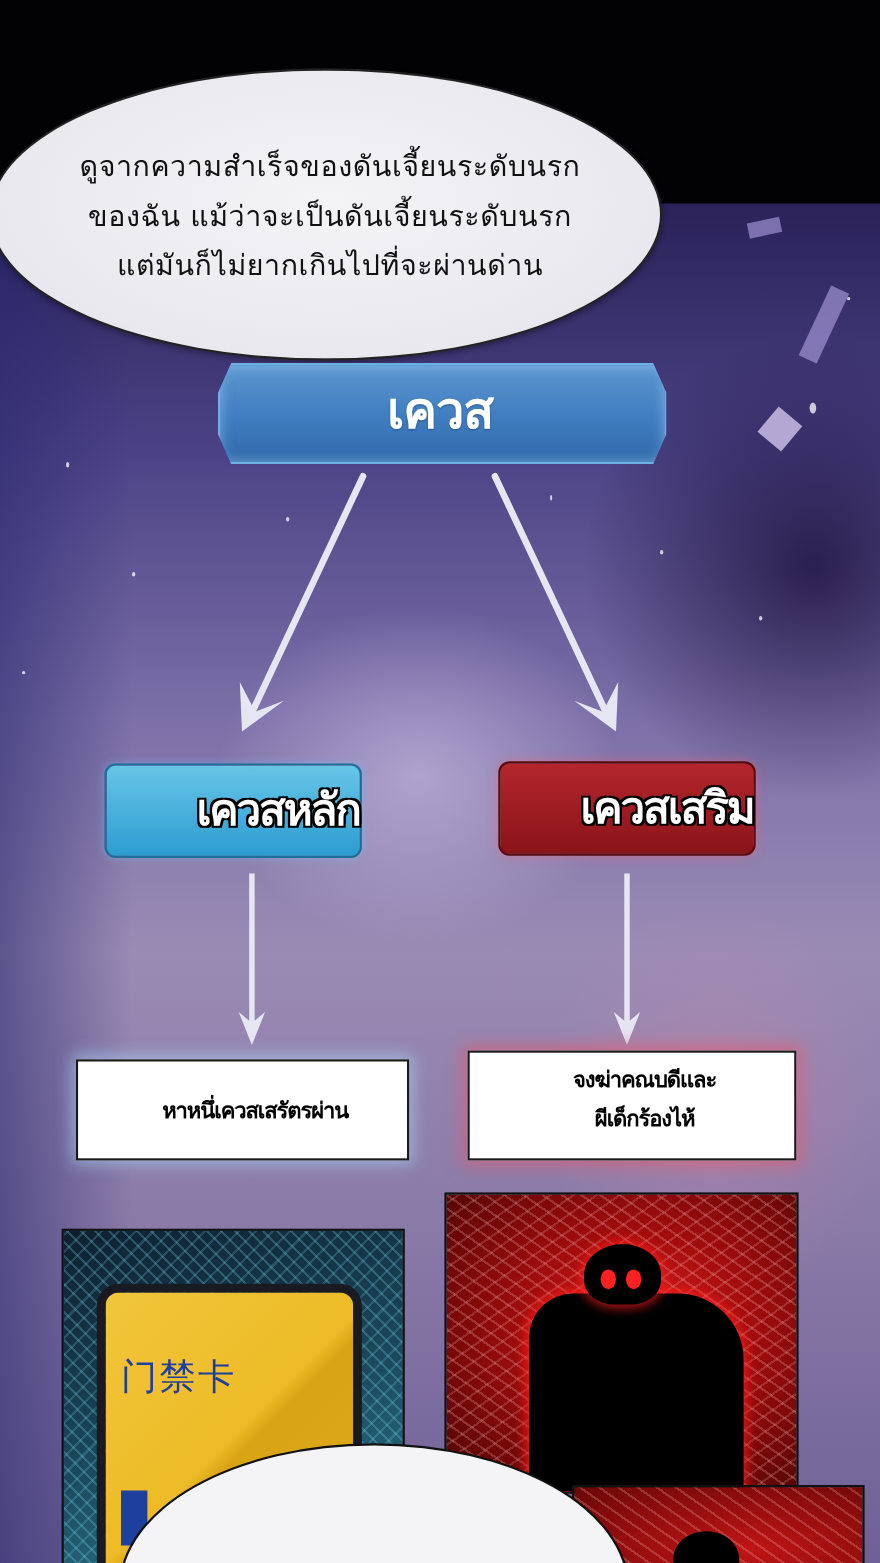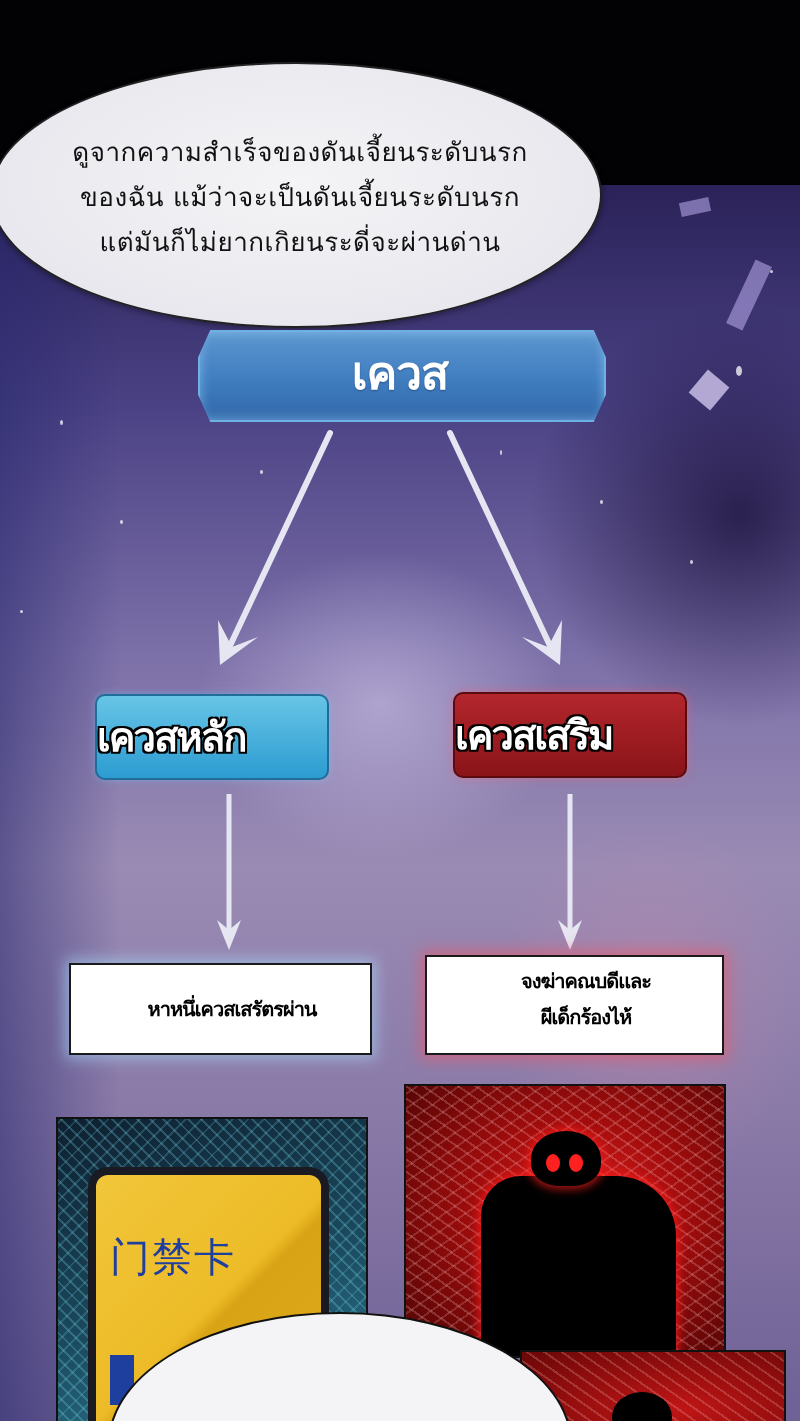--- a/index.html
+++ b/index.html
@@ -44,21 +44,21 @@
   }
 
   .arrow { position:absolute; }
 
   .sub-box {
     position:absolute; height:82px; border-radius:10px;
   }
   .sub-main { left:95px; top:694px; width:230px; background:linear-gradient(180deg,#67c5e6,#2c9cd1); border:2px solid #1f6d99; box-shadow:0 0 8px rgba(120,200,255,0.4); }
   .sub-side { left:453px; top:692px; width:230px; background:linear-gradient(180deg,#b3262c,#8a1419); border:2px solid #5a0b0e; box-shadow:0 0 10px rgba(255,90,110,0.45); }
   .sub-label {
-    position:absolute; top:0; left:0; width:100%; height:82px; line-height:82px; text-align:left;
+    position:absolute; top:0; left:0; width:100%; height:82px; line-height:82px; text-align:right;
     color:#fff; font-size:40px; font-weight:bold; letter-spacing:-2px;
     -webkit-text-stroke:2px #000; paint-order:stroke fill;
     text-shadow:2px 2px 0 #000,-2px 2px 0 #000,2px -2px 0 #000,-2px -2px 0 #000;
   }
 
   .note {
     position:absolute; background:#fff; border:2px solid #1a1a1a;
     color:#000; font-weight:bold; text-align:center; letter-spacing:-1px;padding-left:23px;
   }
   .note-main { left:69px; top:963px; width:276px; height:88px; font-size:20px; line-height:88px; box-shadow:0 0 14px 4px rgba(170,220,255,0.55); }
@@ -73,21 +73,21 @@
       repeating-linear-gradient(-45deg, rgba(120,220,240,0.2) 0 2px, rgba(0,0,0,0) 2px 11px),
       linear-gradient(160deg,#0e2030 0%,#1b4a5e 55%,#2d7b93 100%);
     border:2px solid #111;
   }
   .access-card {
     position:absolute; left:30px; top:48px; width:225px; height:290px;
     background:linear-gradient(135deg,#f1c63a 0%,#edbb27 48%,#d9a316 52%,#e2ad1e 100%);
     border:8px solid #1a1a22; border-radius:20px;
   }
   .access-card-text {
-    position:absolute; left:14px; top:55px; color:#1e3f9e; font-size:40px; letter-spacing:2px; font-family:Liberation Serif, serif;
+    position:absolute; left:14px; top:55px; color:#1e3f9e; font-size:33px; letter-spacing:2px; font-family:Liberation Serif, serif;
   }
   .barcode-block { position:absolute; left:14px; top:180px; width:24px; height:50px; background:#1e3f9e; }
 
   .panel-shadow {
     position:absolute; left:404px; top:1084px; width:318px; height:270px; overflow:hidden;
     background:
       repeating-linear-gradient(35deg, rgba(255,200,200,0.22) 0 2px, rgba(0,0,0,0) 2px 10px),
       repeating-linear-gradient(-35deg, rgba(255,200,200,0.18) 0 2px, rgba(0,0,0,0) 2px 12px),
       radial-gradient(ellipse at 55% 45%, #e02020 0%, #a50d0d 40%, #4a0404 100%);
     border:2px solid #111;
@@ -128,21 +128,21 @@
   <div class="sparkle" style="left:600px;top:500px;width:3px;height:4px;"></div>
   <div class="sparkle" style="left:500px;top:450px;width:2px;height:5px;"></div>
   <div class="sparkle" style="left:260px;top:470px;width:3px;height:4px;"></div>
   <div class="sparkle" style="left:20px;top:610px;width:3px;height:3px;"></div>
   <div class="sparkle" style="left:690px;top:560px;width:3px;height:4px;"></div>
 
   <div class="bubble-top"></div>
   <div class="bubble-text">
     <div>ดูจากความสำเร็จของดันเจี้ยนระดับนรก</div>
     <div>ของฉัน แม้ว่าจะเป็นดันเจี้ยนระดับนรก</div>
-    <div>แต่มันก็ไม่ยากเกิยนระดี่จะผ่านด่าน</div>
+    <div>แต่มันก็ไม่ยากเกินไปที่จะผ่านด่าน</div>
   </div>
 
   <div class="quest-main"></div>
   <div class="quest-main-label">เควส</div>
 
   <svg class="arrow" style="left:210px;top:425px;" width="130" height="245" viewBox="0 0 130 245">
     <line x1="120" y1="8" x2="18" y2="225" stroke="#e6e6f2" stroke-width="6" stroke-linecap="round"></line>
     <polygon points="10,240 8,195 22,222 48,212" fill="#e6e6f2"></polygon>
   </svg>
   <svg class="arrow" style="left:440px;top:425px;" width="130" height="245" viewBox="0 0 130 245">

